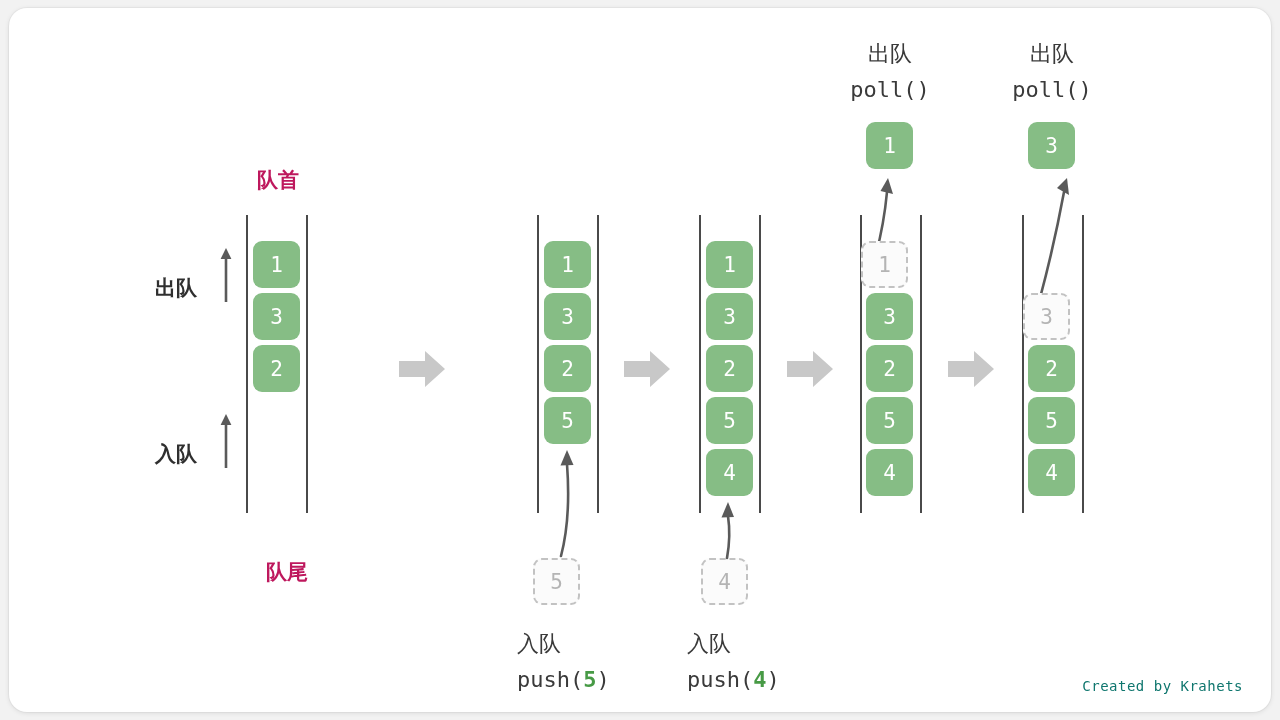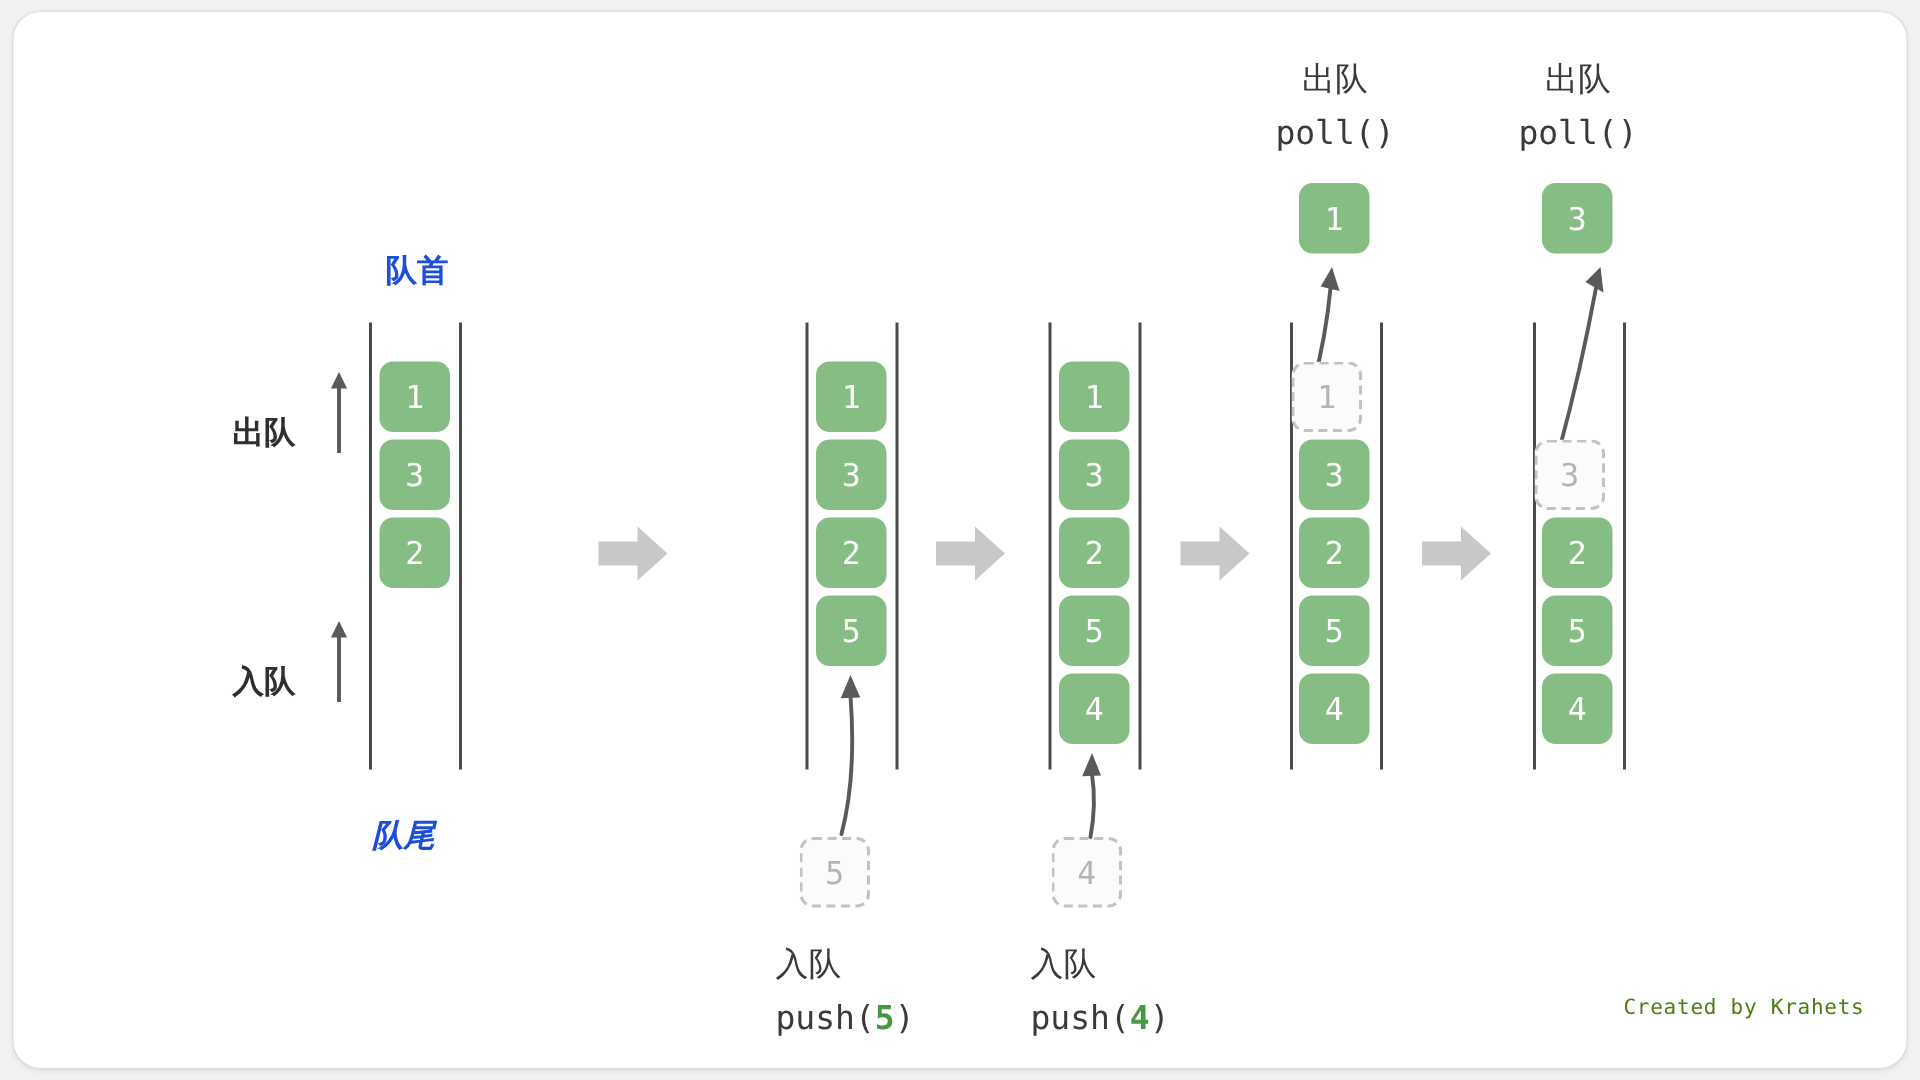--- a/index.html
+++ b/index.html
@@ -26,25 +26,25 @@
     font-size:25px;font-weight:bold;color:#3b3b3b;letter-spacing:1px;
     font-family:"DejaVu Sans",sans-serif;
   }
   #title-en{
     font-size:24px;color:#555;margin-left:12px;
     font-family:"DejaVu Sans Mono","Liberation Mono",monospace;
   }
 
   
   .head-tail-label{
-    font-size:21px;font-weight:bold;color:#1d4ed8;
+    font-size:21px;font-weight:bold;color:#be185d;
     font-family:"DejaVu Sans",sans-serif;white-space:nowrap;
   }
   #label-head{left:239px;top:158px;width:60px;text-align:center;}
-  #label-tail{left:239px;top:535px;width:60px;text-align:left;font-style:italic;}
+  #label-tail{left:239px;top:550px;width:60px;text-align:right;}
 
   
   .side-op{
     font-size:21px;font-weight:bold;color:#2f2f2f;
     font-family:"DejaVu Sans",sans-serif;white-space:nowrap;
   }
   #side-op-dequeue{left:146px;top:266px;}
   #side-op-enqueue{left:146px;top:432px;}
   .vert-arrow{width:14px;height:56px;}
 
@@ -83,21 +83,21 @@
   
   .poll-caption{
     font-size:22px;color:#3a3a3a;line-height:36px;
     text-align:center;white-space:nowrap;
     font-family:"DejaVu Sans Mono","Liberation Mono",monospace;
   }
   .poll-caption .cn{font-family:"DejaVu Sans",sans-serif;}
 
   
   #watermark{
-    right:28px;bottom:32px;font-size:14px;color:#4d7c0f;
+    right:28px;bottom:18px;font-size:14px;color:#0f766e;
     font-family:"DejaVu Sans Mono","Liberation Mono",monospace;
     letter-spacing:0.5px;
     margin-top:14px;
   }
   svg{display:block;overflow:visible;}
 </style>
 </head>
 <body>
 
 <div id="card">

